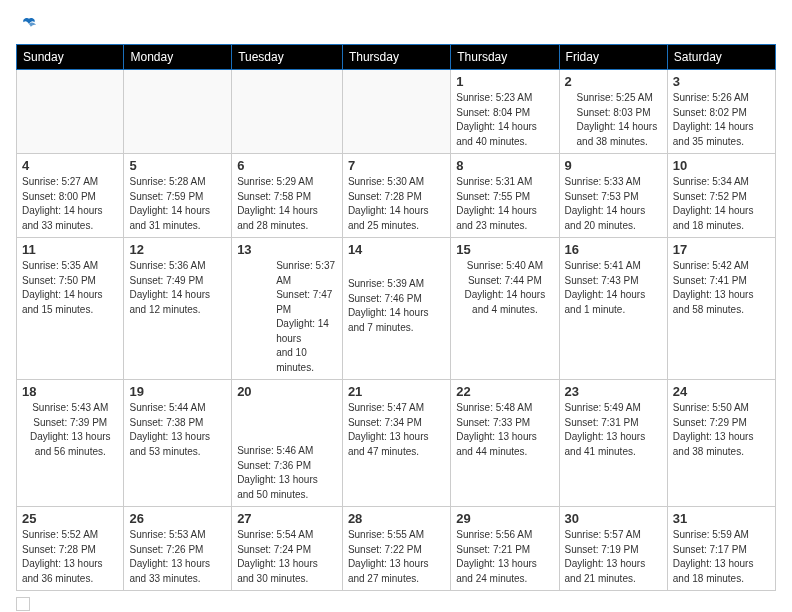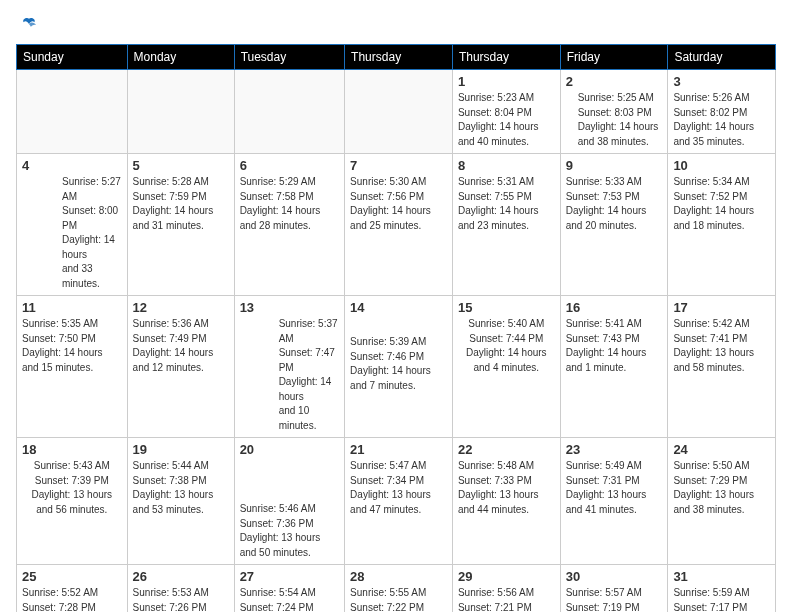--- a/index.html
+++ b/index.html
@@ -176,21 +176,21 @@
             <span class="day-number">3</span>
             <div class="day-info" style="white-space: pre-line;">Sunrise: 5:26 AM
 Sunset: 8:02 PM
 Daylight: 14 hours
 and 35 minutes.</div>
           </td>
         </tr>
         <tr>
           <td>
             <span class="day-number">4</span>
-            <div class="day-info" style="white-space: pre-line; margin-left: 40px;">Sunrise: 5:27 AM
+            <div class="day-info" style="white-space: pre-line;">Sunrise: 5:27 AM
 Sunset: 8:00 PM
 Daylight: 14 hours
 and 33 minutes.</div>
           </td>
           <td>
             <span class="day-number">5</span>
             <div class="day-info" style="white-space: pre-line;">Sunrise: 5:28 AM
 Sunset: 7:59 PM
 Daylight: 14 hours
 and 31 minutes.</div>
@@ -198,21 +198,21 @@
           <td>
             <span class="day-number">6</span>
             <div class="day-info" style="white-space: pre-line;">Sunrise: 5:29 AM
 Sunset: 7:58 PM
 Daylight: 14 hours
 and 28 minutes.</div>
           </td>
           <td>
             <span class="day-number">7</span>
             <div class="day-info" style="white-space: pre-line;">Sunrise: 5:30 AM
-Sunset: 7:56 PM
+Sunset: 7:28 PM
 Daylight: 14 hours
 and 25 minutes.</div>
           </td>
           <td>
             <span class="day-number">8</span>
             <div class="day-info" style="white-space: pre-line;">Sunrise: 5:31 AM
 Sunset: 7:55 PM
 Daylight: 14 hours
 and 23 minutes.</div>
           </td>

